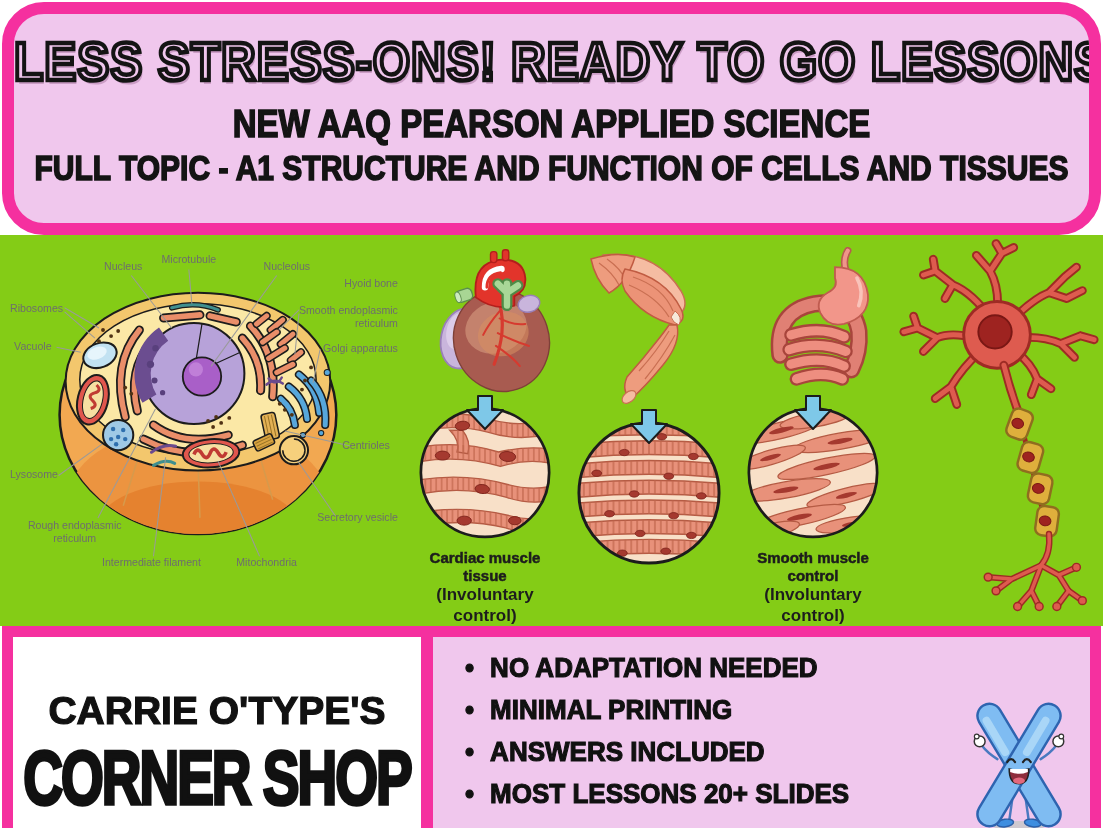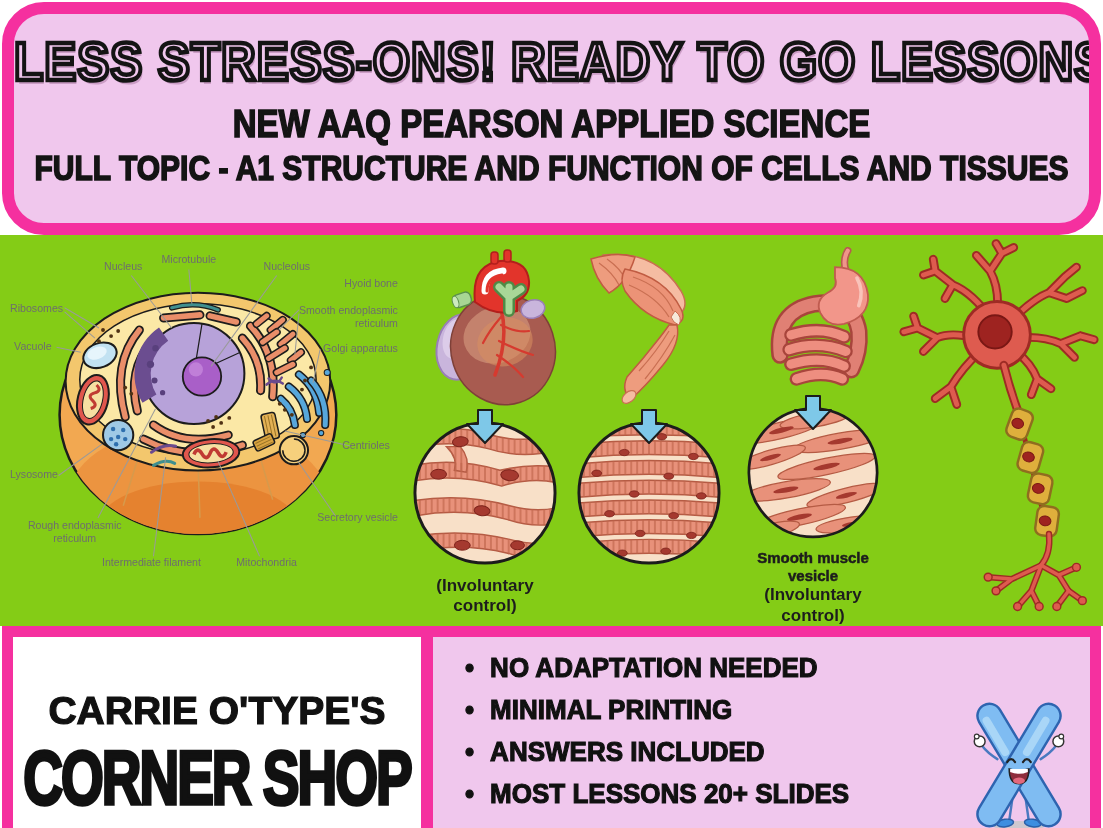--- a/index.html
+++ b/index.html
@@ -339,20 +339,21 @@
             <ellipse cx="100" cy="57" rx="9" ry="5.5" transform="rotate(5 100 57)"></ellipse>
             <ellipse cx="28" cy="56" rx="8" ry="5"></ellipse>
             <ellipse cx="72" cy="93" rx="8" ry="5" transform="rotate(6 72 93)"></ellipse>
             <ellipse cx="52" cy="128" rx="8" ry="5"></ellipse>
             <ellipse cx="108" cy="128" rx="7" ry="4.5"></ellipse>
           </g>
         </g>
         <circle cx="75" cy="75" r="71" fill="none" stroke="#1c1c1c" stroke-width="3"></circle>
       </svg>
       <div class="cap">
+        <div class="cap-main">Cardiac muscle tissue</div>
         <div class="cap-sub">(Involuntary control)</div>
       </div>
     </div>
 
     <div class="tcol">
       <svg width="160" height="170" viewBox="0 0 160 170">
         <path d="M34 8 Q86 2 112 44 Q120 58 112 66 Q86 60 58 34 Q42 22 34 8 Z" fill="#F5BCA2" stroke="#C96F52" stroke-width="1.5"></path>
         <path d="M22 12 Q48 4 66 10 Q58 36 40 46 Q26 32 22 12 Z" fill="#EE9C7E" stroke="#C05C42" stroke-width="1.5"></path>
         <path d="M30 16 Q44 26 50 38 M38 12 Q52 22 56 32" stroke="#C96F52" stroke-width="1.2" fill="none"></path>
         <path d="M56 22 Q96 30 112 62 Q118 74 106 78 Q74 70 56 44 Q50 32 56 22 Z" fill="#EC9377" stroke="#C05C42" stroke-width="1.5"></path>
@@ -468,21 +469,21 @@
             <ellipse cx="45" cy="94" rx="14" ry="2.8" transform="rotate(-10 45 94)"></ellipse>
             <ellipse cx="112" cy="100" rx="12" ry="2.6" transform="rotate(-14 112 100)"></ellipse>
             <ellipse cx="60" cy="124" rx="14" ry="2.8" transform="rotate(-12 60 124)"></ellipse>
             <ellipse cx="118" cy="132" rx="11" ry="2.5" transform="rotate(-8 118 132)"></ellipse>
             <ellipse cx="78" cy="16" rx="11" ry="2.5" transform="rotate(-10 78 16)"></ellipse>
           </g>
         </g>
         <circle cx="75" cy="75" r="71" fill="none" stroke="#1c1c1c" stroke-width="3"></circle>
       </svg>
       <div class="cap">
-        <div class="cap-main">Smooth muscle vesicle</div>
+        <div class="cap-main">Smooth muscle control</div>
         <div class="cap-sub">(Involuntary control)</div>
       </div>
     </div>
   </div>
 
   <div class="neuron-wrap">
     <svg width="206" height="378" viewBox="0 0 210 380">
       <defs>
         <g id="dend">
           <path d="M100 80 Q80 52 60 44 M60 44 L42 30 M60 44 L52 58 M42 30 L30 34 M42 30 L40 18"></path>

